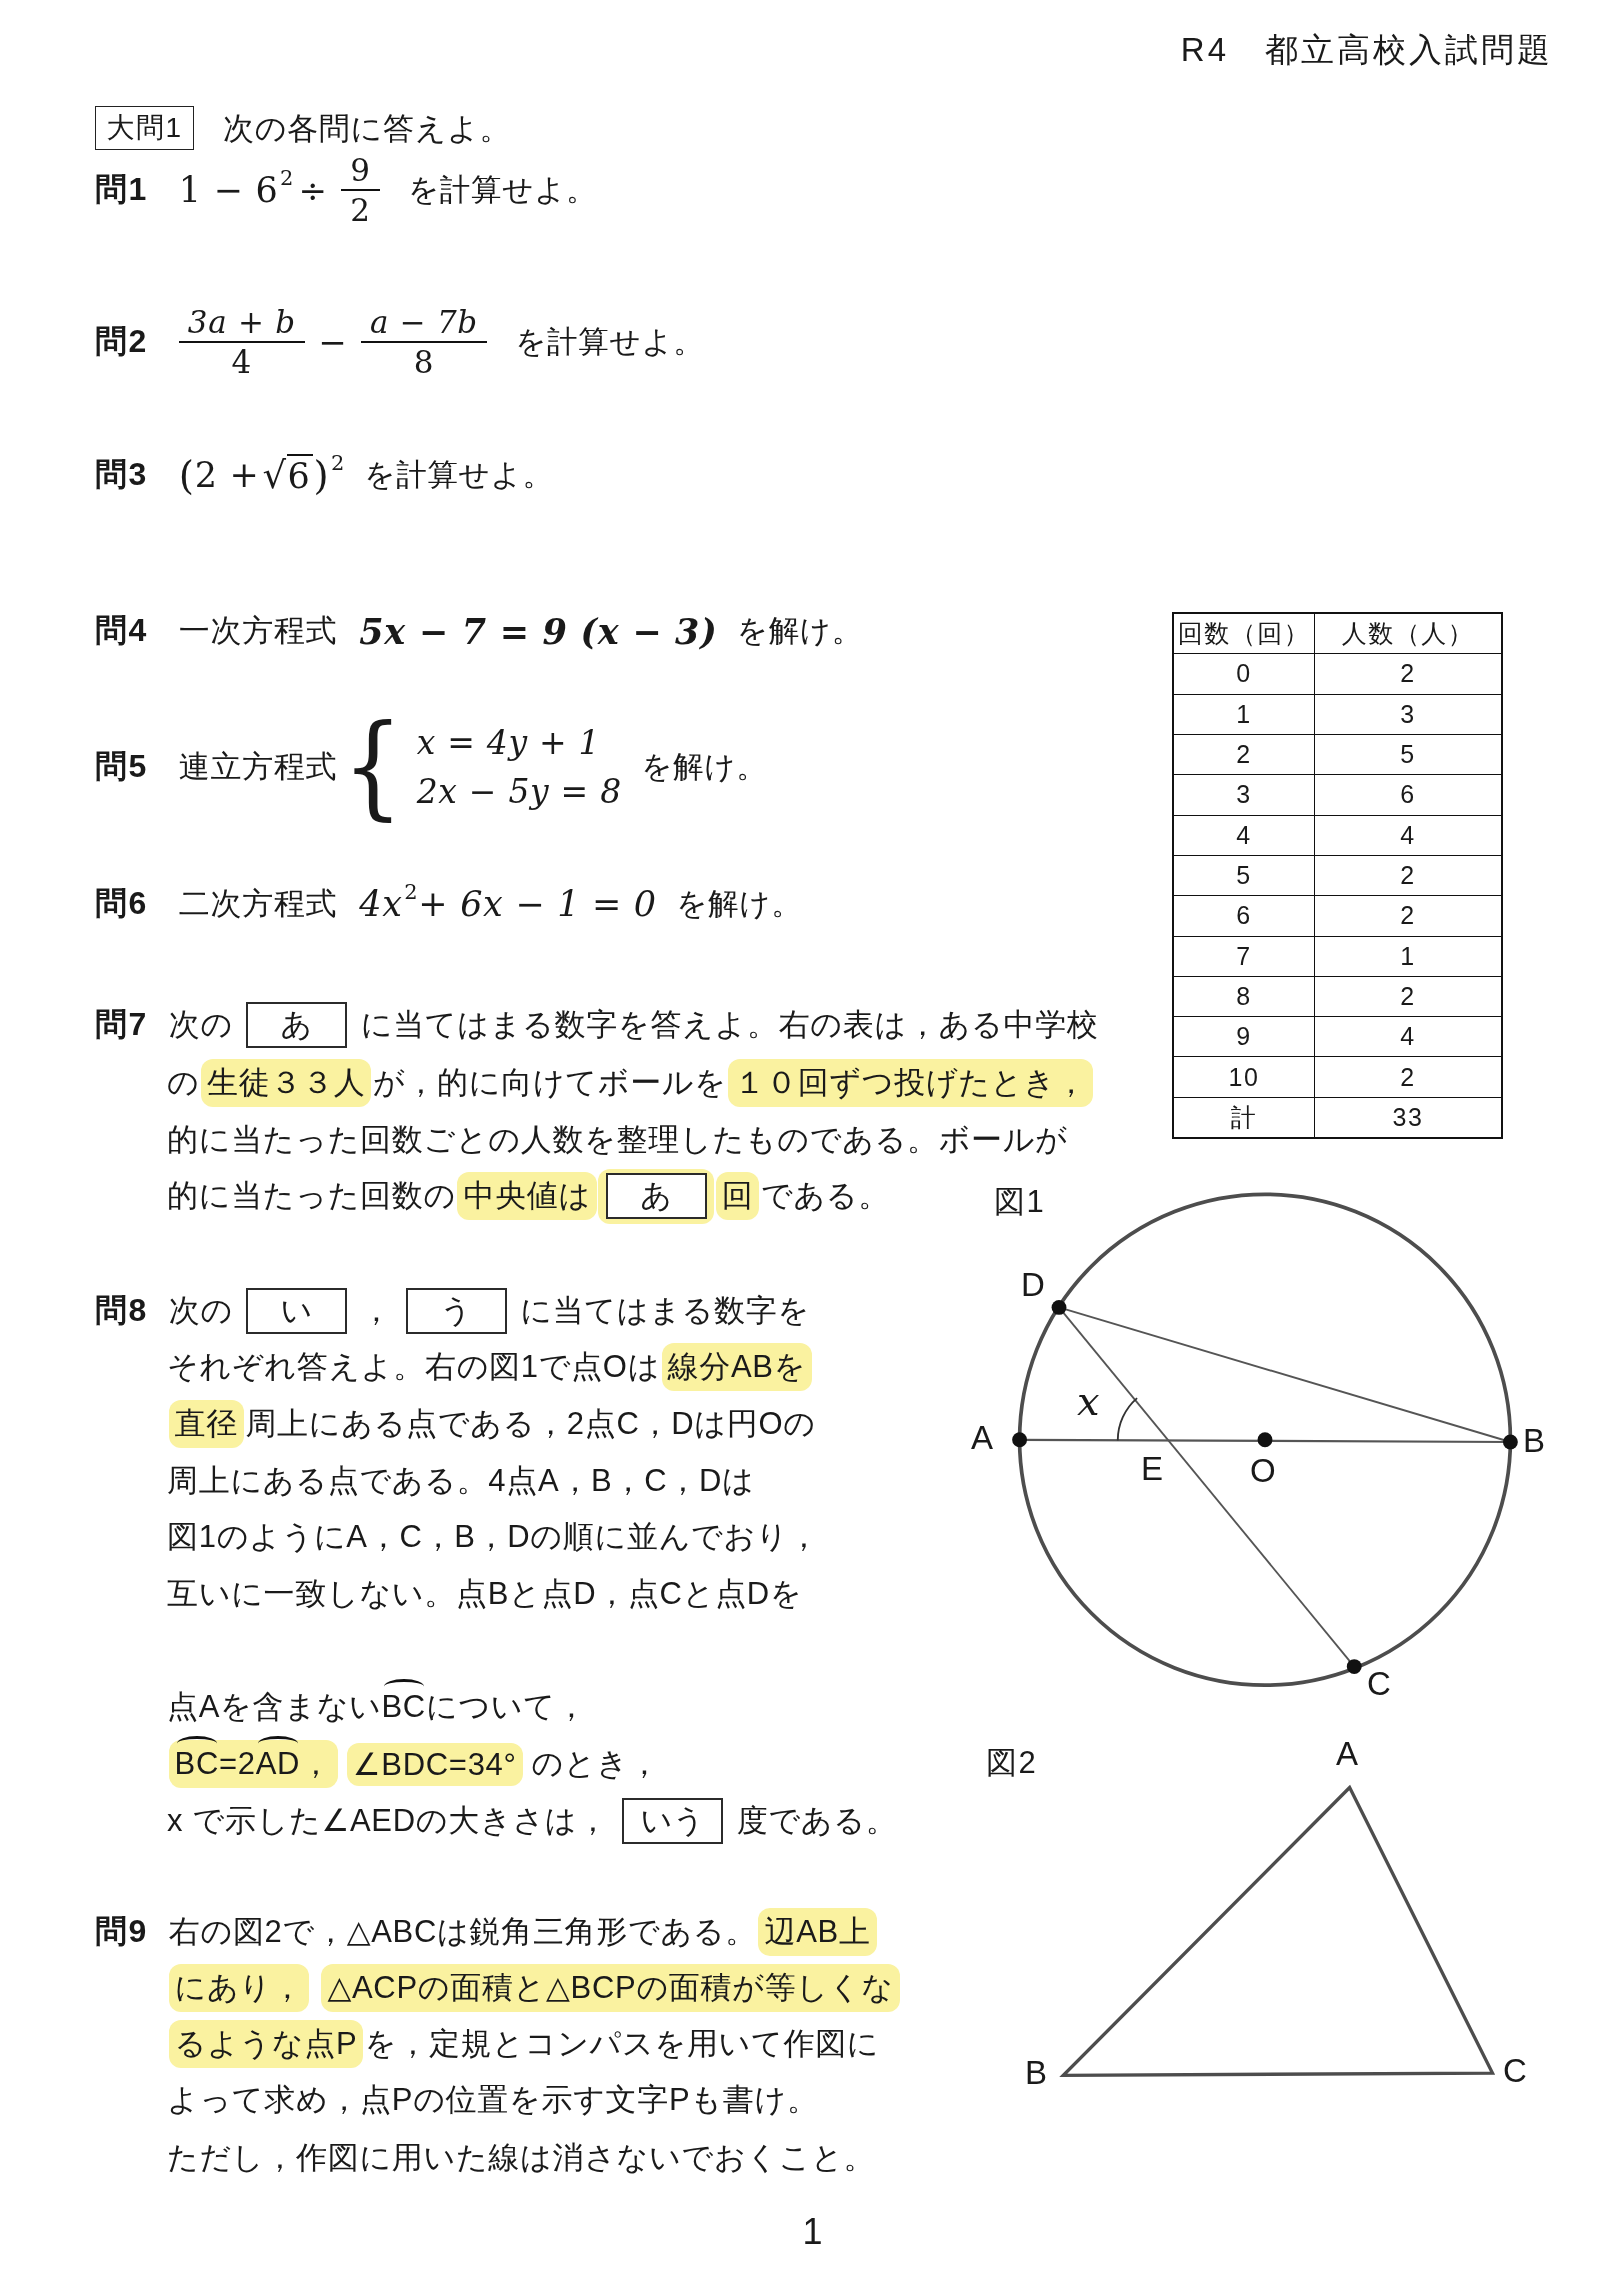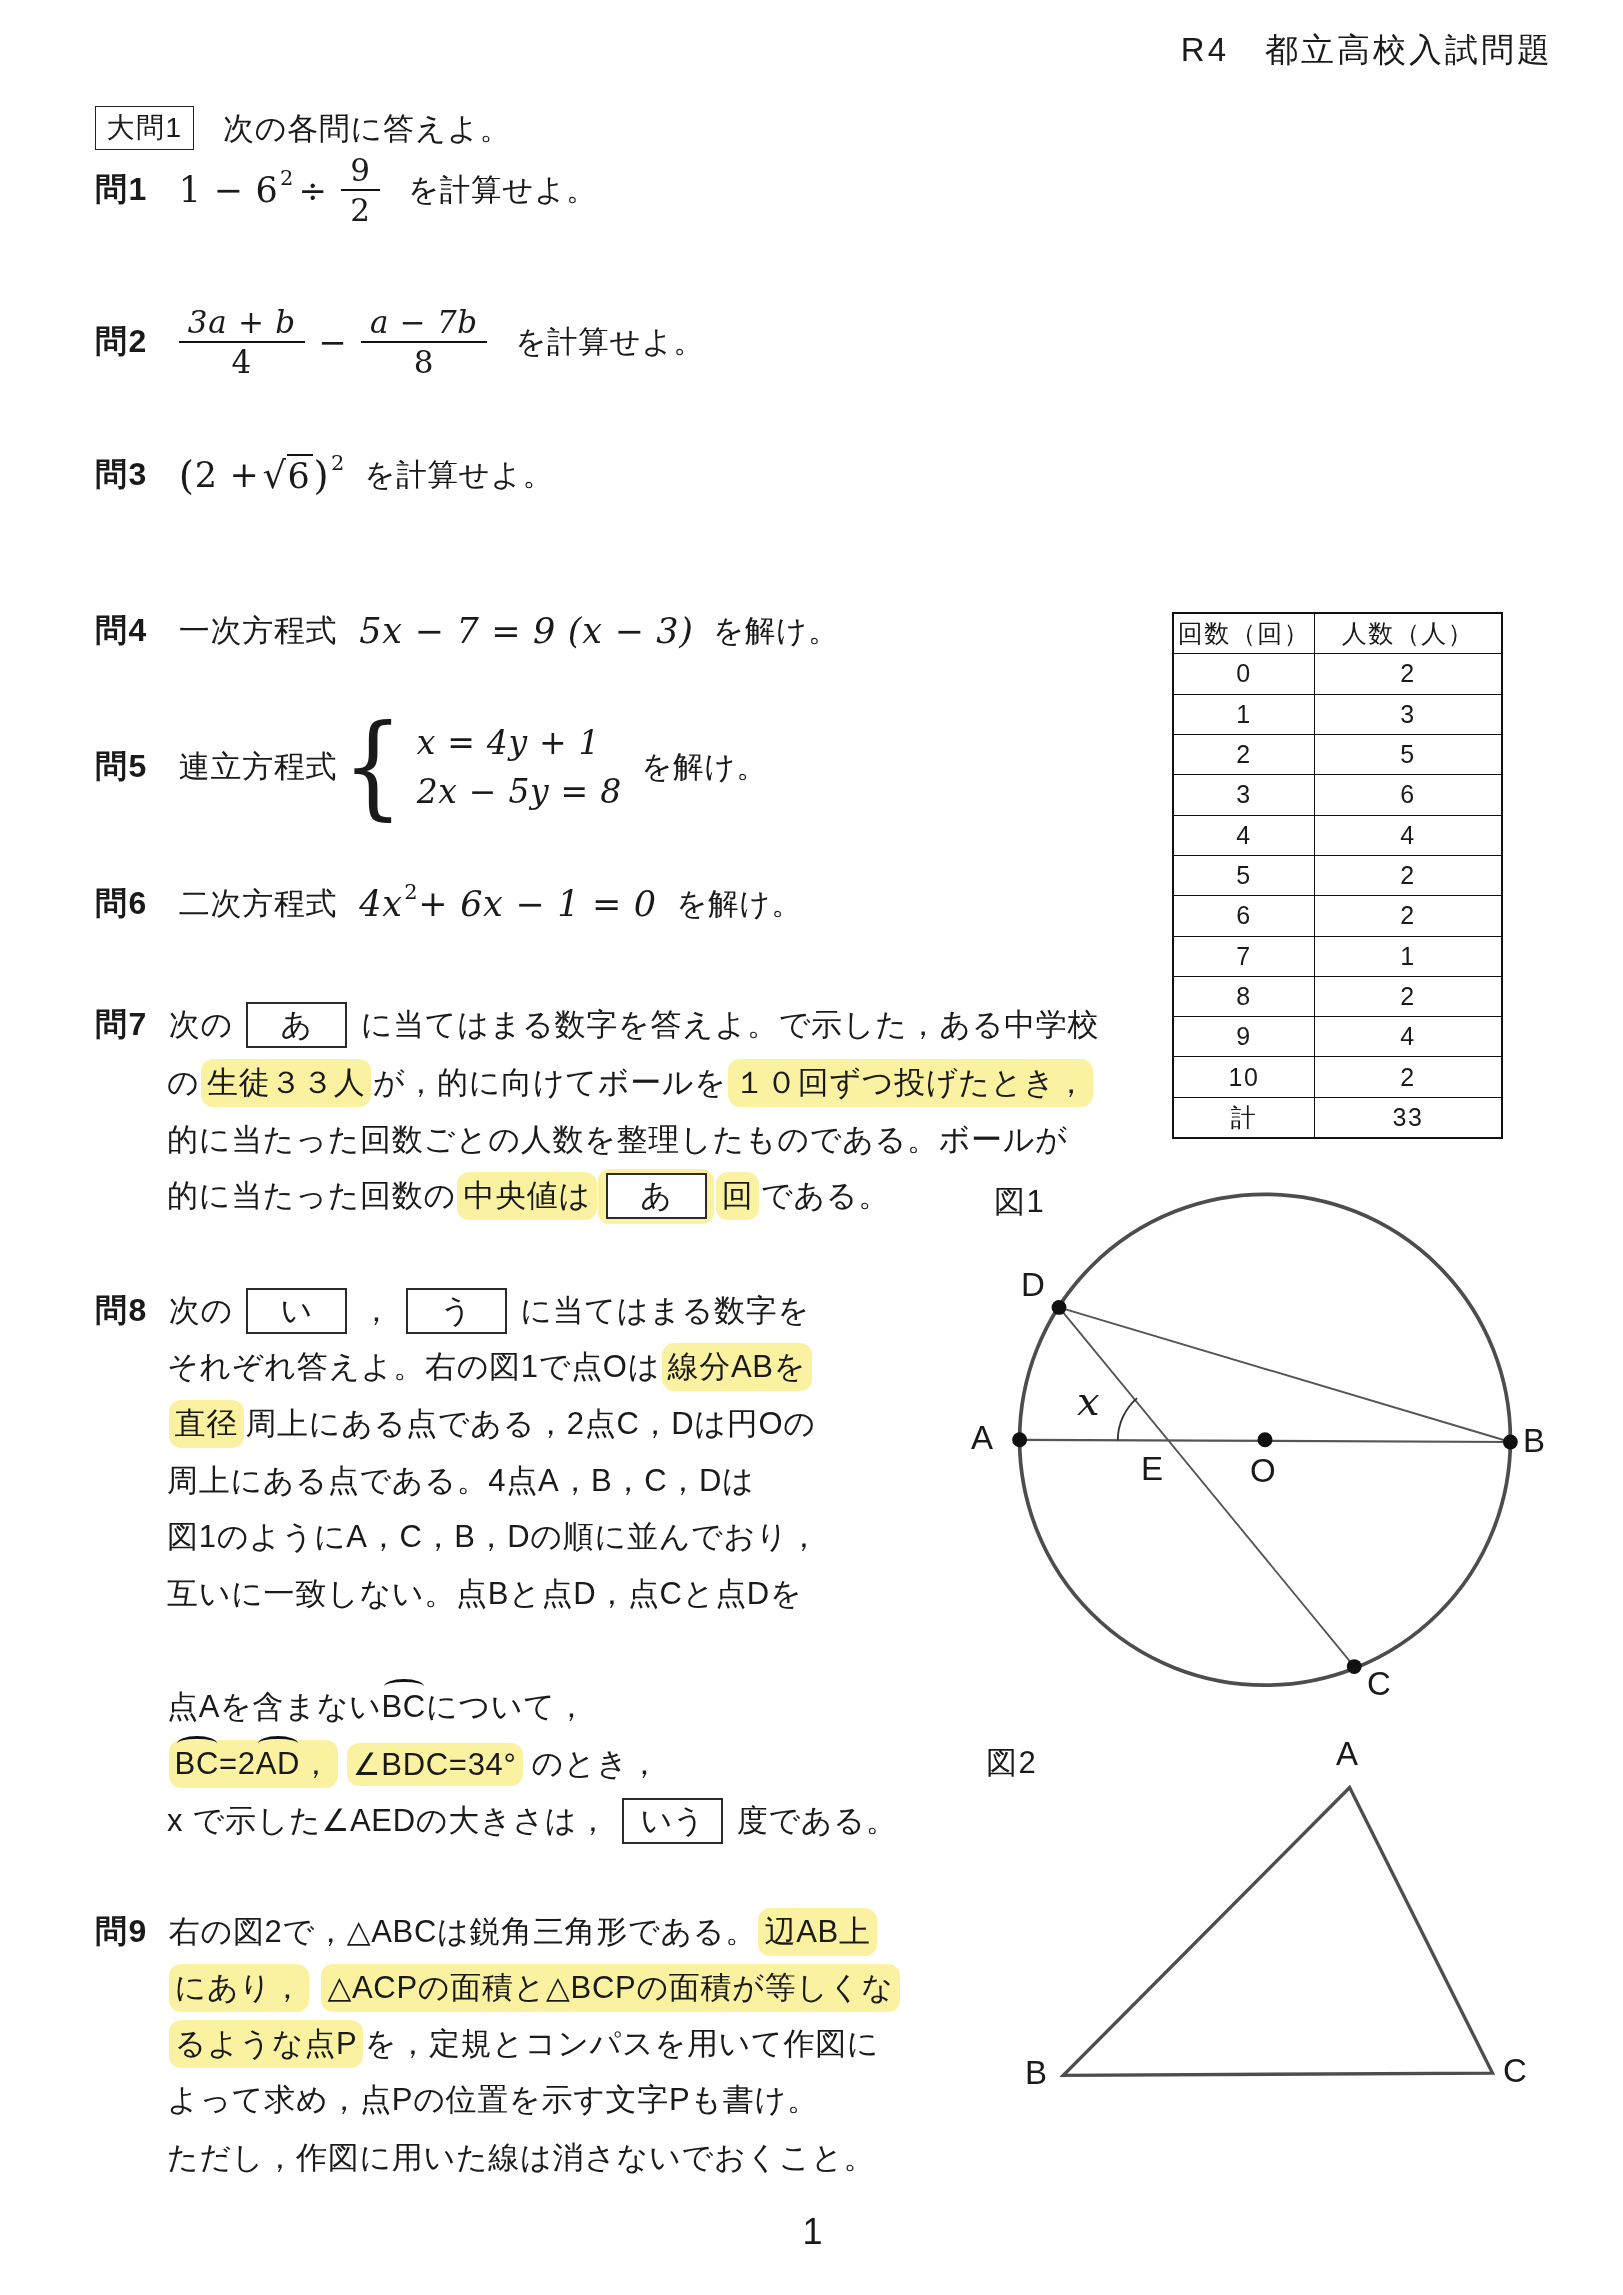--- a/index.html
+++ b/index.html
@@ -134,21 +134,21 @@
     <span class="radical">√</span>
       <span class="math mup radicand">6</span>
     <span class="math mup" style="font-size:39px;">)</span>
       <span class="sup">2</span>
     <span class="suffix">を計算せよ。</span>
   </div>
 
   <div class="line" style="left:95px;top:608px;">
     <span class="qlabel">問4</span>
     <span class="jp" style="margin-left:31px;">一次方程式</span>
-    <span class="math" style="margin-left:22px;">5x − 7 = 9 (x − 3)</span>
+    <span class="math" style="margin-left:22px;font-weight:bold;">5x − 7 = 9 (x − 3)</span>
     <span class="suffix">を解け。</span>
   </div>
 
   <div class="line" style="left:95px;top:713px;height:108px;">
     <span class="qlabel">問5</span>
     <span class="jp" style="margin-left:31px;">連立方程式</span>
     <span class="brace">{</span>
     <span class="sys">
       <span class="math" style="font-size:33px;">x = 4y + 1</span>
       <span class="math" style="font-size:33px;">2x − 5y = 8</span>
@@ -164,21 +164,21 @@
       <span class="math"> + 6x − 1 = 0</span>
     <span class="suffix">を解け。</span>
   </div>
 
   <div class="line" style="left:95px;top:1002px;">
     <span class="qlabel">問7</span>
     <span class="jp" style="margin-left:21px;">次の</span>
     <span class="blank">
         <span>あ</span>
       </span>
-    <span class="jp">に当てはまる数字を答えよ。で示した，ある中学校</span>
+    <span class="jp">に当てはまる数字を答えよ。右の表は，ある中学校</span>
   </div>
   <div class="line" style="left:167px;top:1060px;">
     <span class="jp">の</span>
     <span class="jp hl">生徒３３人</span>
     <span class="jp">が，的に向けてボールを</span>
     <span class="jp hl">１０回ずつ投げたとき，</span>
   </div>
   <div class="line" style="left:167px;top:1117px;">
     <span class="jp">的に当たった回数ごとの人数を整理したものである。ボールが</span>
   </div>

